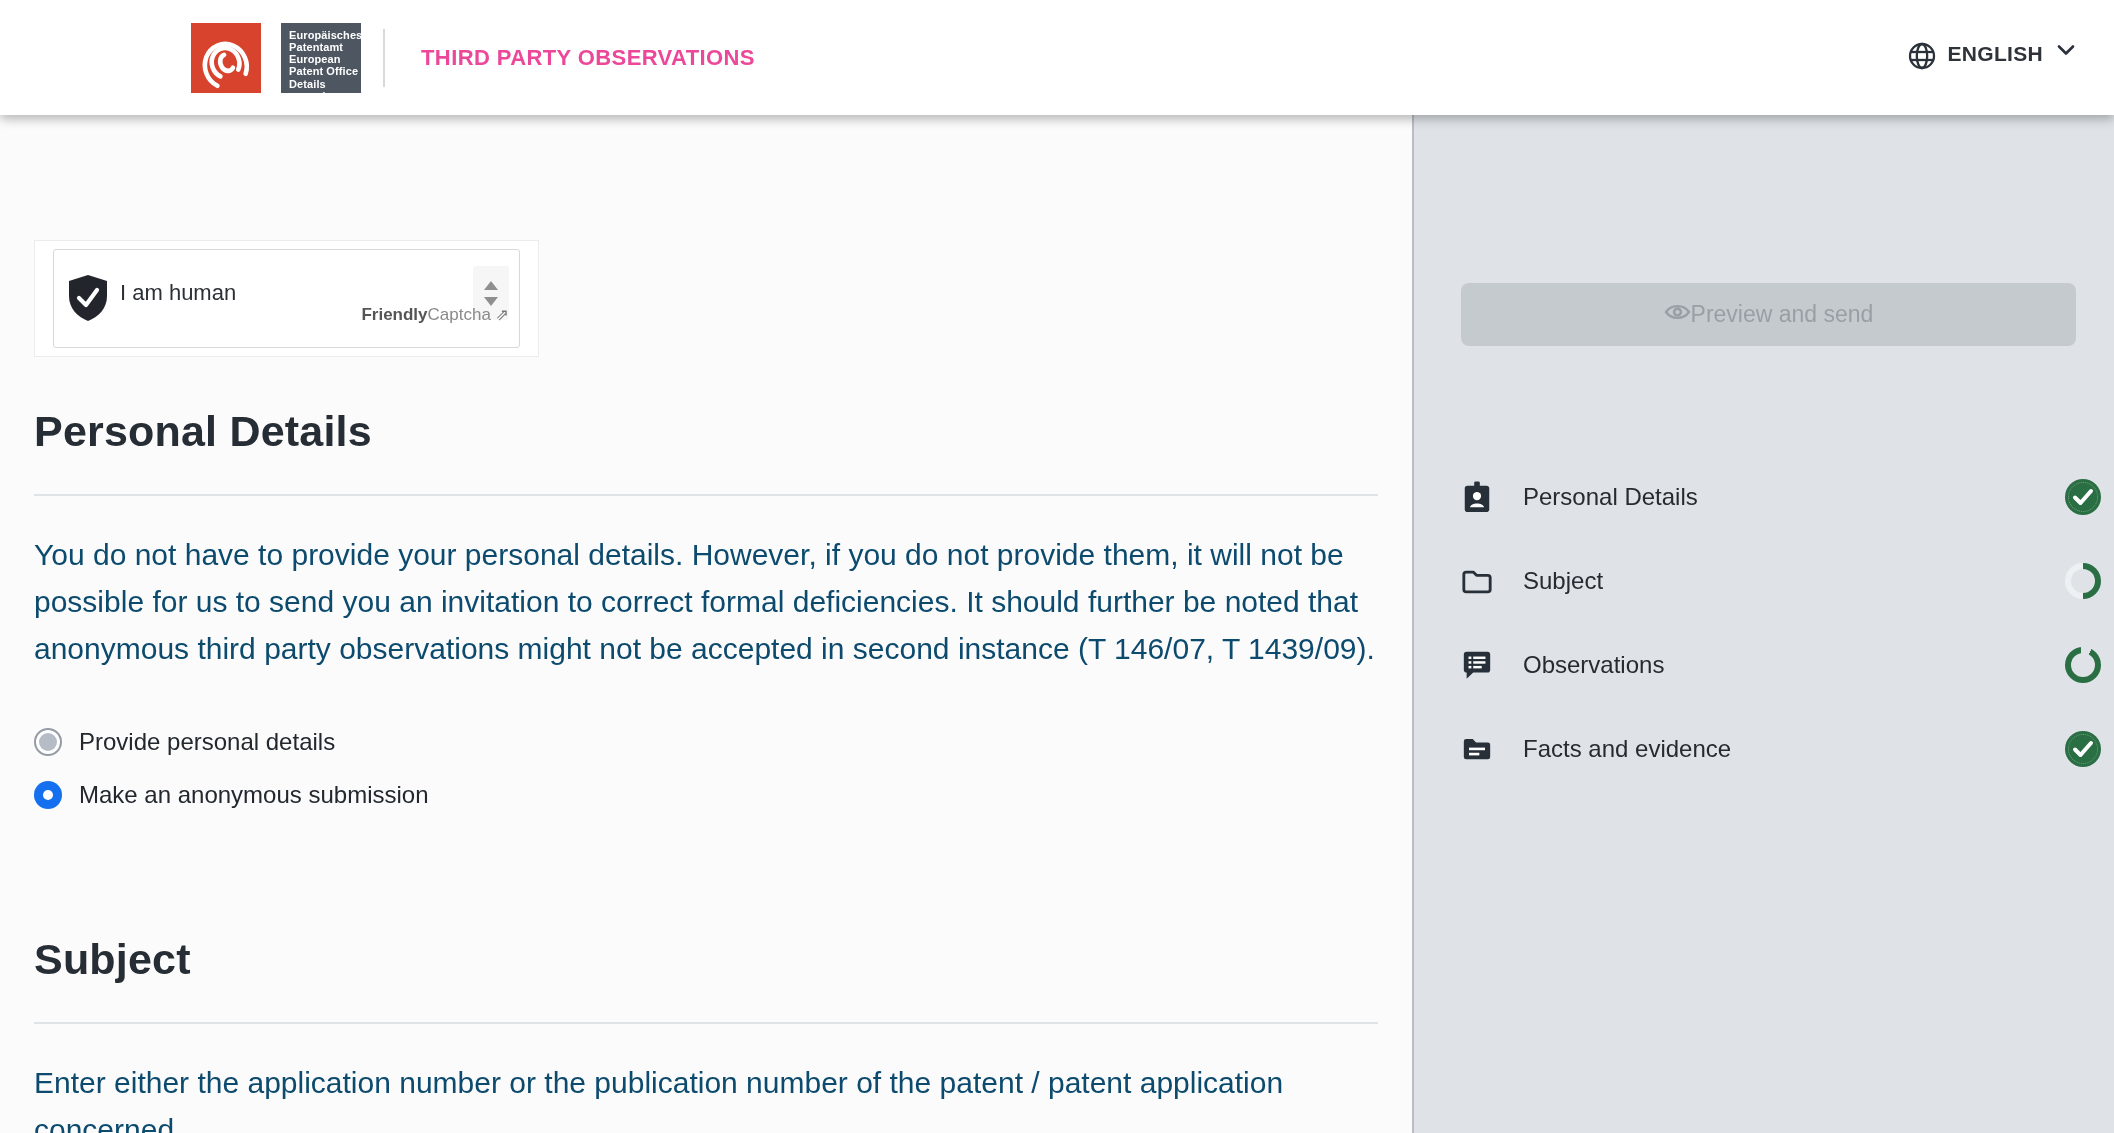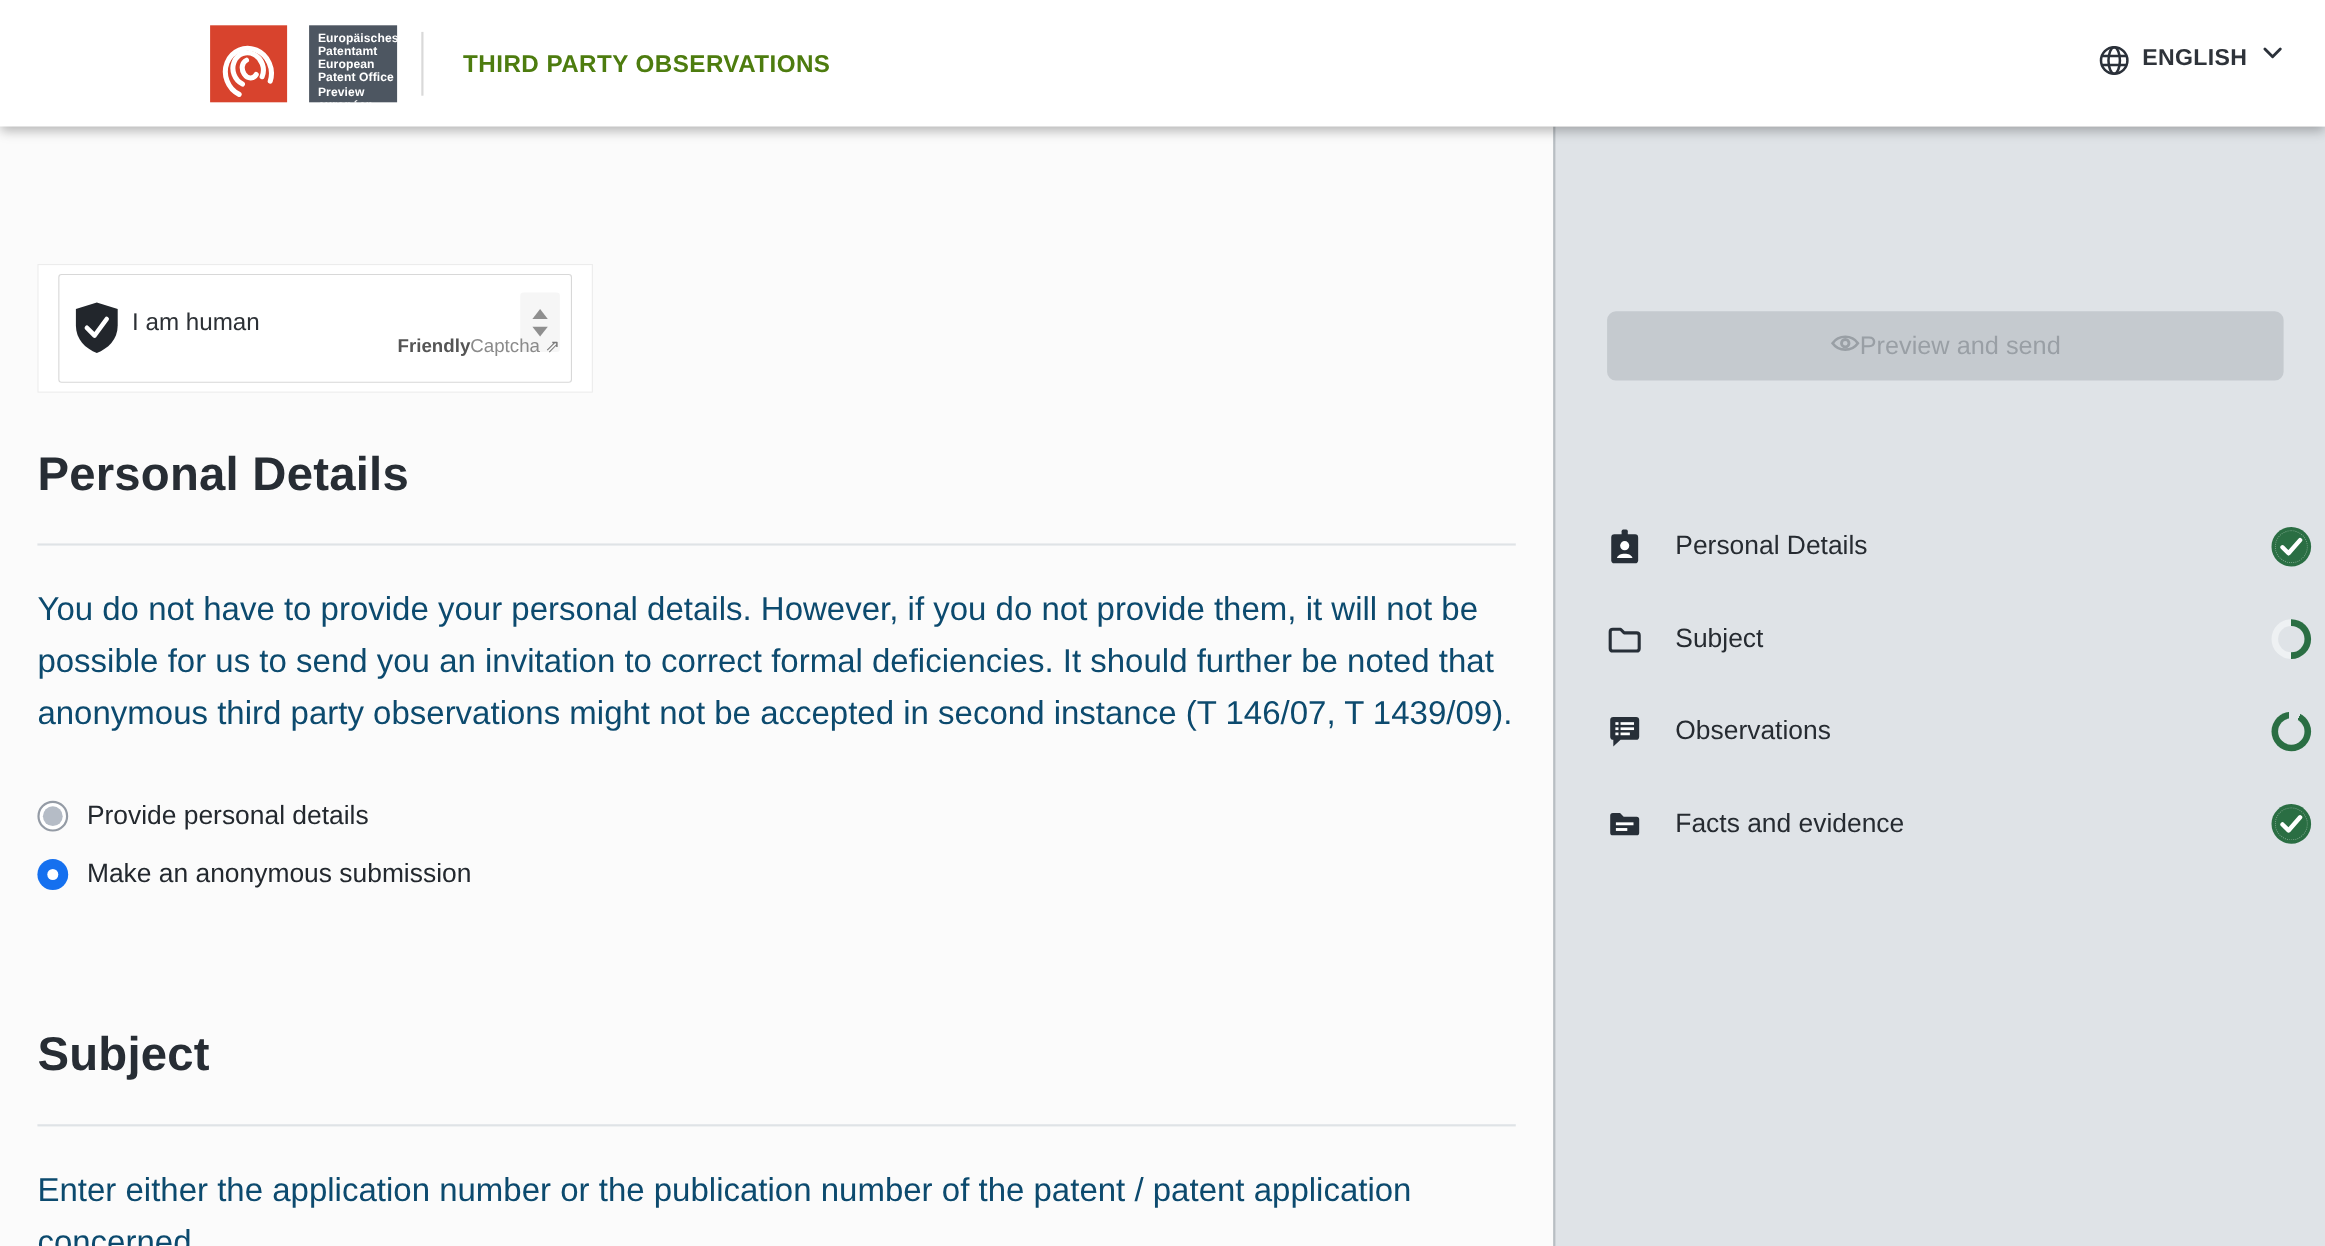--- a/index.html
+++ b/index.html
@@ -9,21 +9,21 @@
 
   
   .header { position:relative; z-index:10; height:115px; background:#ffffff;
             display:flex; align-items:center; box-shadow:0 4px 10px rgba(0,0,0,0.28); }
   .logo { display:flex; height:70px; margin-left:191px; cursor:default;gap:20px; }
   .logo-red { width:70px; height:70px; background:#d8432d; display:flex; align-items:center; justify-content:center; }
   .logo-gray { width:80px; height:70px; background:#4d5661; color:#ffffff; padding:6px 0 4px 8px;
                display:flex; flex-direction:column; justify-content:space-between; }
   .logo-gray .grp { font-size:11px; font-weight:700; line-height:1.12; letter-spacing:0.1px; }
   .header-sep { width:2px; height:58px; background:#d9d9d9; margin:0 36px 0 22px; }
-  .app-title { font-size:22px; font-weight:600; letter-spacing:0.4px; color:#4d7c0f; }
+  .app-title { font-size:22px; font-weight:600; letter-spacing:0.4px; color:#ec4899; }
   .lang { margin-left:auto; margin-right:39px; display:flex; cursor:pointer; }
   .lang-label { font-size:21px; font-weight:600; color:#2e333a; margin:0 14px 0 12px; letter-spacing:0.3px; }
 
   
   .content { display:flex; height:1018px; }
   .main { width:1412px; display:flex; flex-direction:column; }
   .main-inner { flex:1; background:#fbfbfb; padding:0 34px; }
   .bottom-strip { height:26px; background:#dfe3e7; }
   .sidebar { flex:1; background:#dfe3e7; border-left:2px solid #b8bec3; }
 
@@ -90,21 +90,21 @@
             <path d="M23.5,53 A15.5,17 0 1 1 45,52" stroke-width="5.2"></path>
             <path d="M17,62 A23.5,25 0 1 1 51.5,59" stroke-width="5.2"></path>
           </g>
         </svg>
       </div>
       <div class="logo-gray">
         <div class="grp"><span>Europäisches</span><br>
           <span>Patentamt</span></div>
         <div class="grp"><span>European</span><br>
           <span>Patent Office</span></div>
-        <div class="grp"><span>Preview européen</span><br>
+        <div class="grp"><span>Details européen</span><br>
           <span>des brevets</span></div>
       </div>
     </div>
     <div class="header-sep"></div>
     <div class="app-title">THIRD PARTY OBSERVATIONS</div>
 
     <div class="lang">
       <span>
         <svg width="28" height="28" viewBox="0 0 28 28" fill="none" stroke="#2b313a" stroke-width="2.3">
           <circle cx="14" cy="14" r="12"></circle>

